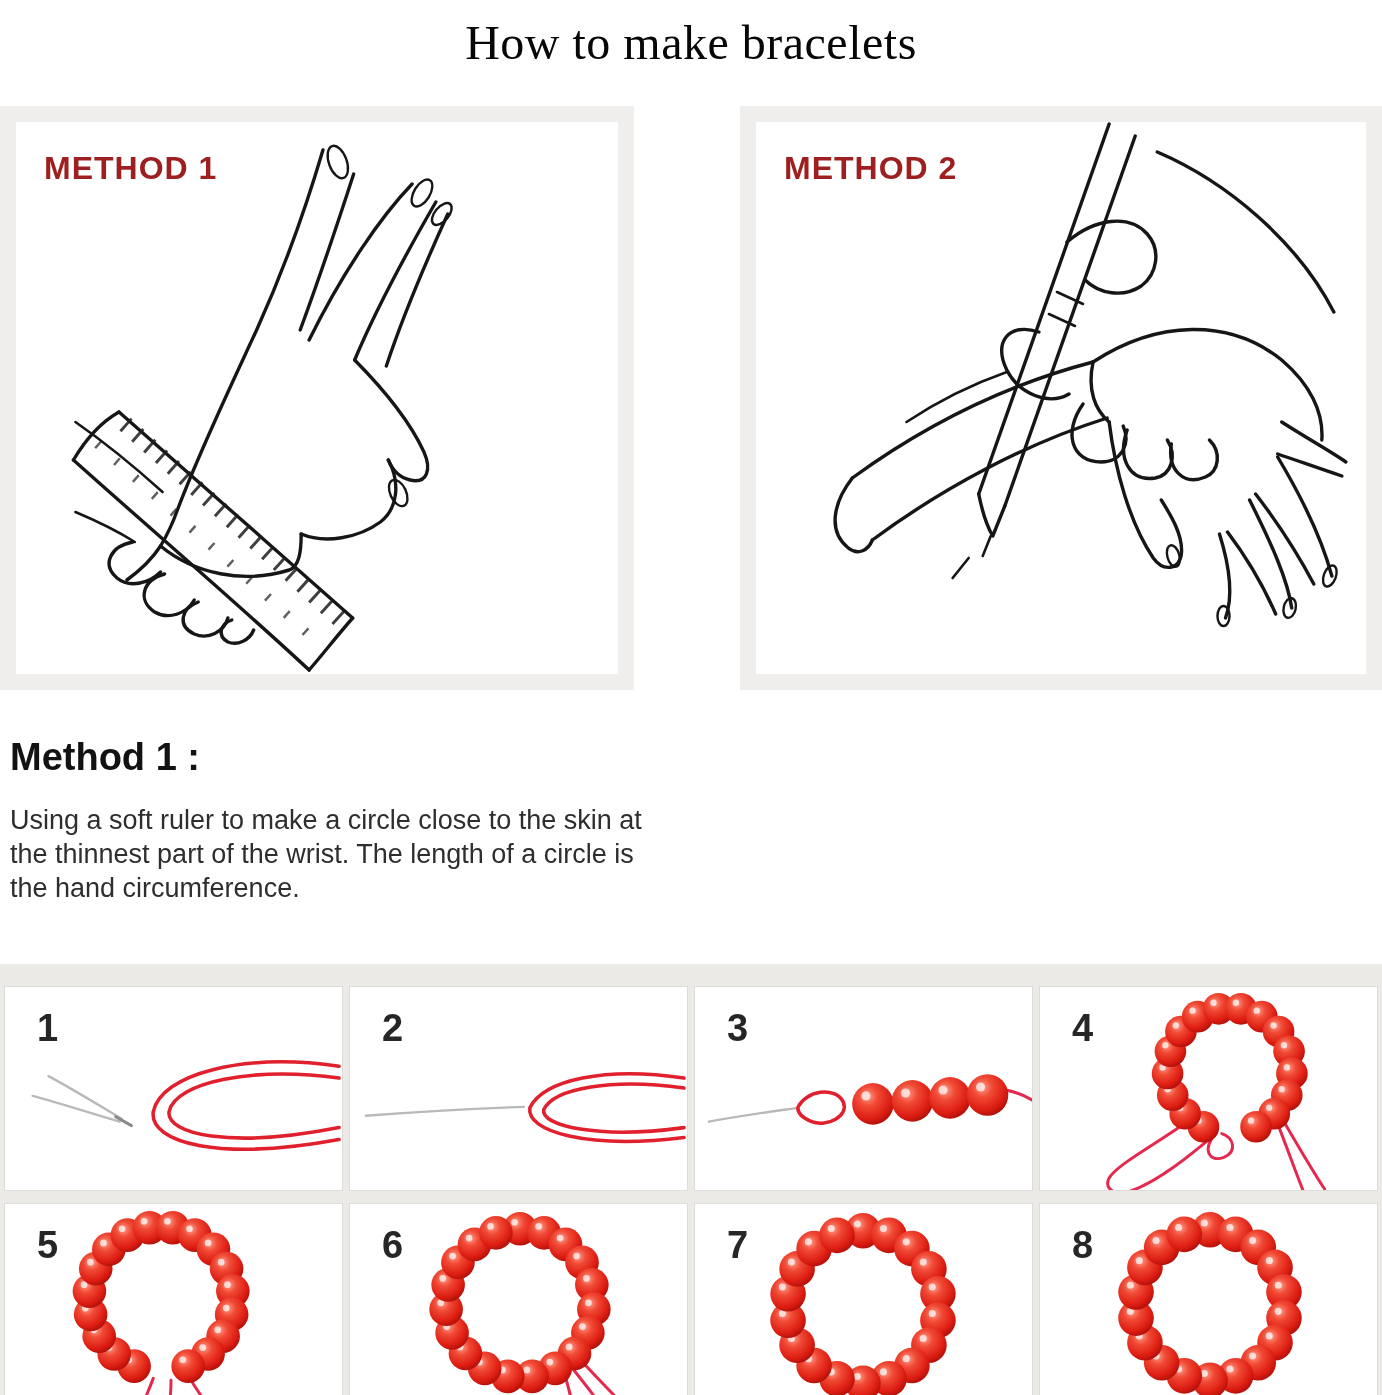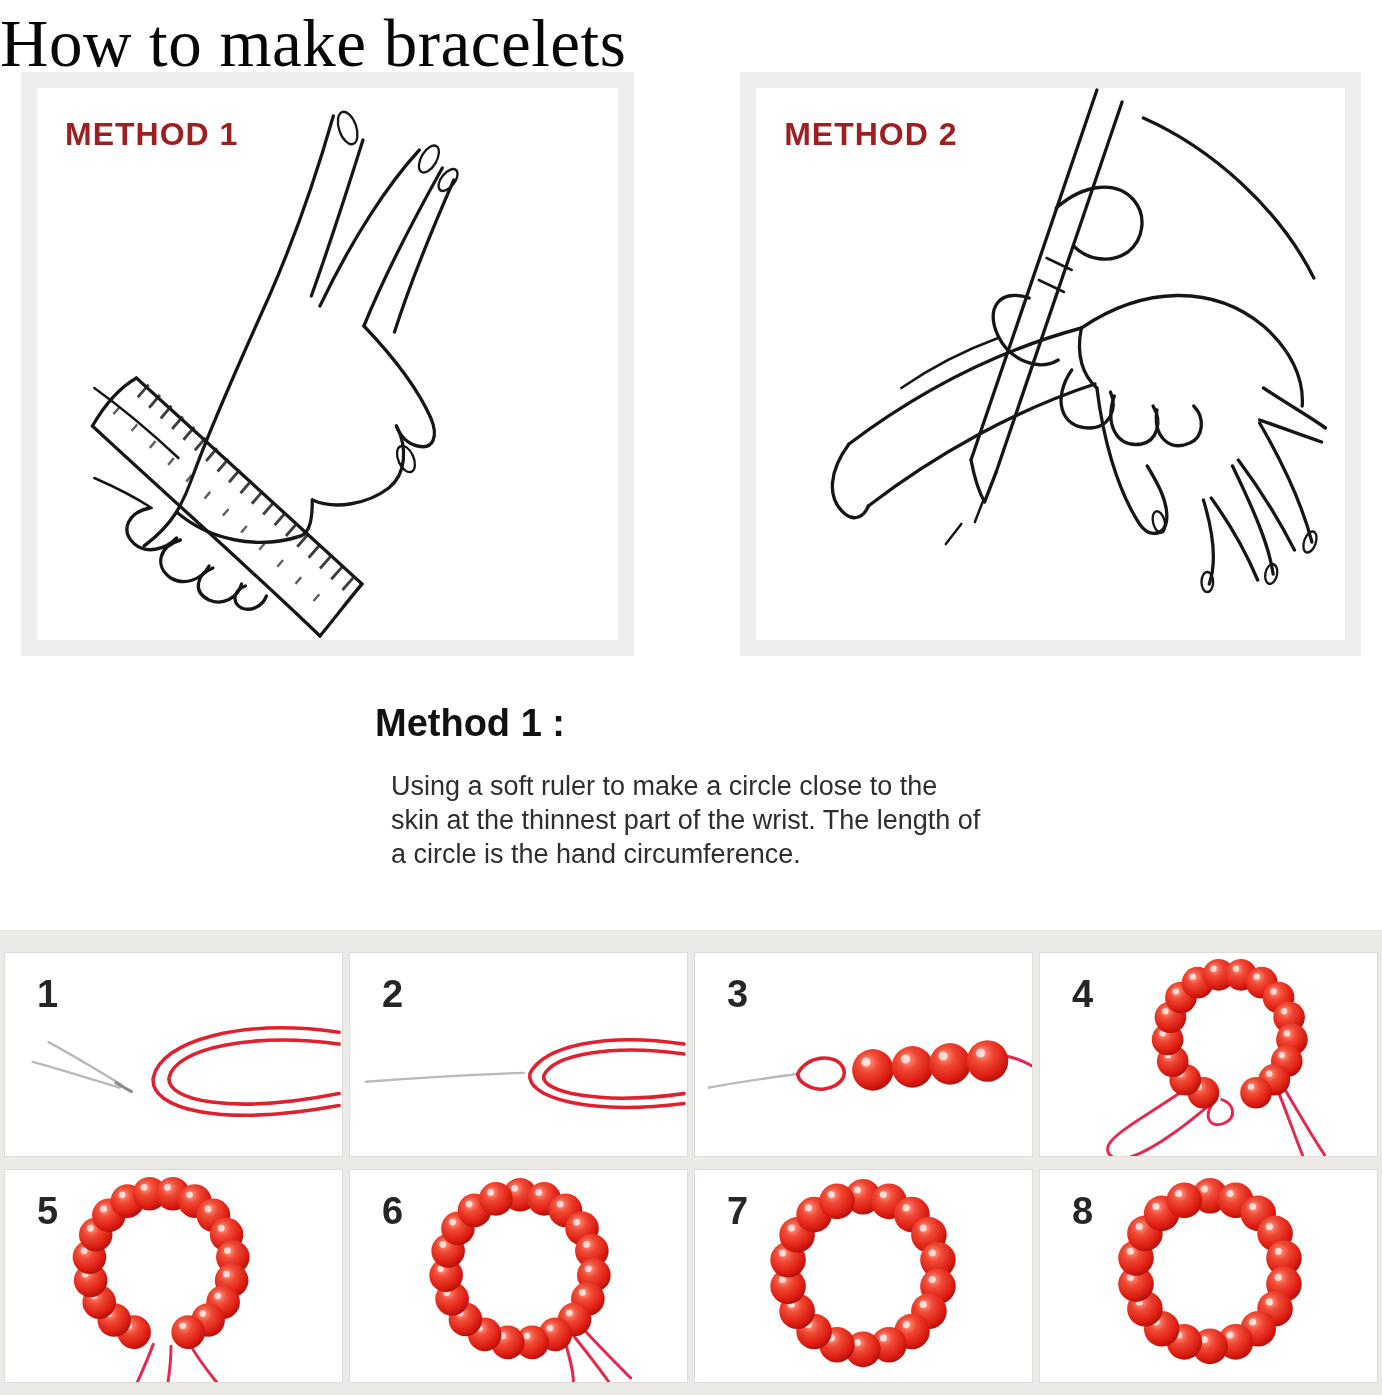--- a/index.html
+++ b/index.html
@@ -3,49 +3,49 @@
 <meta charset="utf-8">
 <style>
   html,body{margin:0;padding:0;}
   body{
     width:1382px;height:1395px;background:#ffffff;overflow:hidden;
     font-family:"Liberation Sans",sans-serif;color:#222;
     position:relative;
   }
   
   .title{
-    height:72px;line-height:86px;margin:0;
+    height:106px;line-height:86px;text-align:center;margin:0;
     font-family:"Liberation Serif",serif;font-weight:400;
-    font-size:67px;color:#070707;letter-spacing:.5px;
+    font-size:48px;color:#070707;letter-spacing:.5px;
   }
   
-  .panels{display:flex;padding:0 21px;gap:78px;height:604px;box-sizing:border-box;}
+  .panels{display:flex;padding:0 0;gap:78px;height:604px;box-sizing:border-box;}
   .panel{
     box-sizing:border-box;border:16px solid #efeeec;background:#fff;
     position:relative;height:584px;
   }
   .panel.p1{width:640px;}
   .panel.p2{width:648px;margin-left:28px;}
   .badge{
     position:absolute;top:28px;left:28px;
     font-weight:bold;font-size:32px;letter-spacing:1px;
     color:var(--badge,#9d1f1f);
   }
   .illus{position:absolute;left:0;top:0;width:100%;height:100%;}
   .ln{fill:none;stroke:#161616;stroke-width:3.4;stroke-linecap:round;stroke-linejoin:round;}
   .ln2{fill:none;stroke:#161616;stroke-width:2.6;stroke-linecap:round;stroke-linejoin:round;}
   .nail{fill:none;stroke:#161616;stroke-width:2.4;}
   .ticks{fill:none;stroke:#1d1d1d;stroke-width:17;stroke-dasharray:3 13;opacity:.85;}
   .ticks2{fill:none;stroke:#1d1d1d;stroke-width:9;stroke-dasharray:2.5 23;opacity:.7;}
   
-  .descs{display:flex;padding:26px 10px 16px;height:254px;box-sizing:border-box;justify-content:center;}
+  .descs{display:flex;padding:26px 10px 16px;height:254px;box-sizing:border-box;}
   .desc.d1{width:632px;}
   .desc.d2{width:648px;}
   .desc h2{margin:0 0 24px;font-size:38px;font-weight:bold;color:#121212;}
-  .desc p{margin:16px;font-size:27px;line-height:34px;color:#2e2e2e;}
+  .desc p{margin:0;font-size:27px;line-height:34px;color:#2e2e2e;}
   
   .grid{
     box-sizing:border-box;height:465px;background:#ebeae7;
     padding:22px 4px 8px;display:grid;
     grid-template-columns:repeat(4,1fr);
     grid-template-rows:205px 214px;gap:12px 6px;
   }
   .cell{
     position:relative;background:#ffffff;border:1px solid #dedcd9;
     box-sizing:border-box;overflow:hidden;margin:0;

